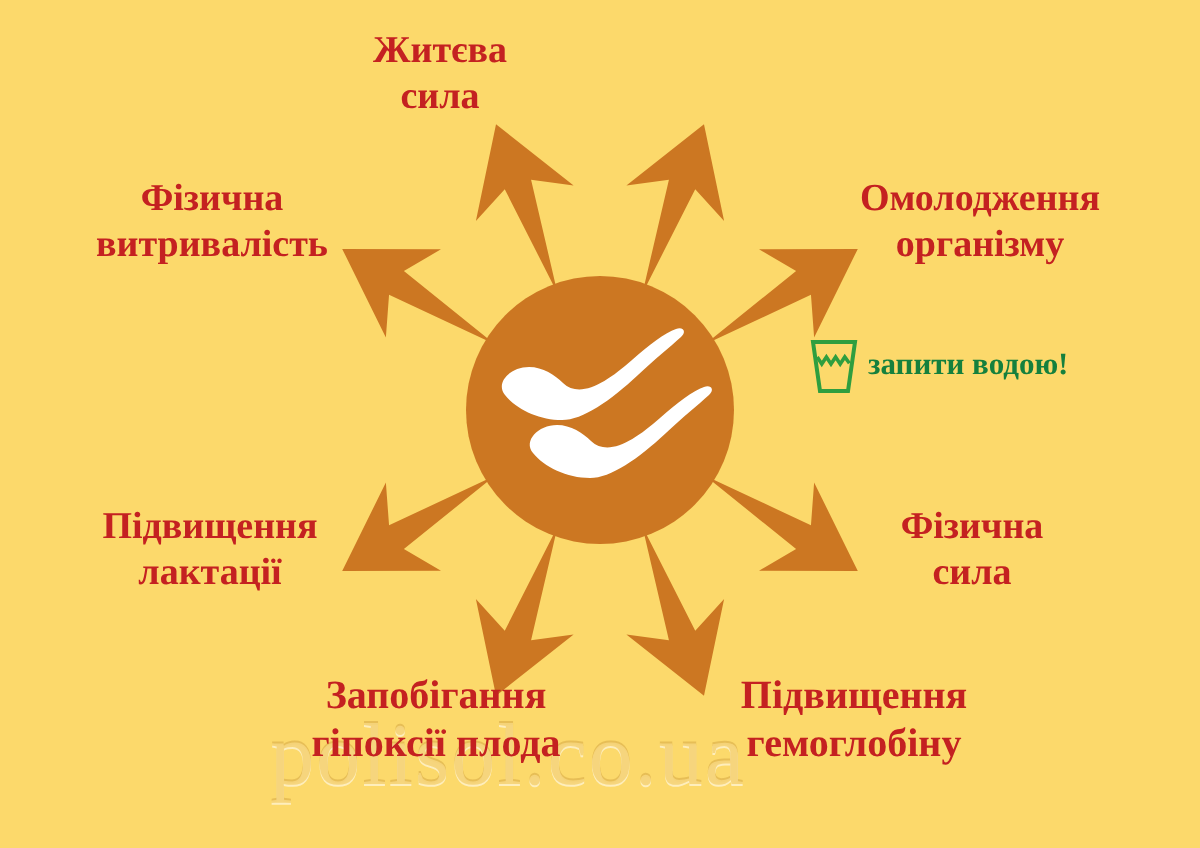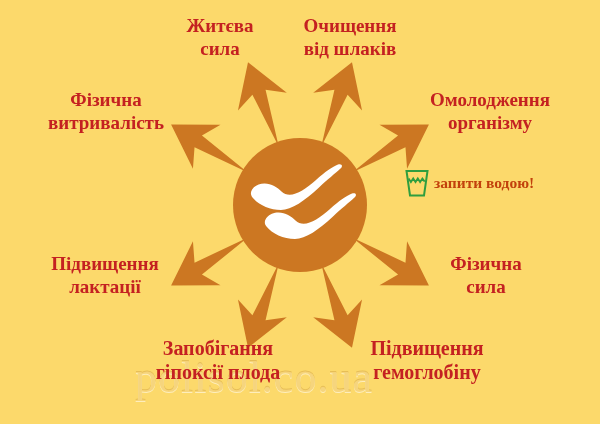--- a/index.html
+++ b/index.html
@@ -76,21 +76,21 @@
   .water-row {
     position: absolute;
     left: 404px;
     top: 168px;
     display: flex;
     align-items: center;
     gap: 4px;
     z-index: 4;
   }
   .water-text {
-    color: #c2410c;
+    color: #15803d;
     font-weight: bold;
     font-size: 15.5px;
     line-height: 1.2;
     white-space: nowrap;
   }
   .glass-icon { display: block; }
 
   
   #lbl-vital      { left: 164px; top: 14px;  width: 112px; }
   #lbl-cleanse    { left: 272px; top: 14px;  width: 156px; }
@@ -168,22 +168,20 @@
                C 122.5 54.2, 124.5 56.8, 121.5 59.5
                C 116 64.5, 108.5 70.5, 100 78.5
                C 86 91.5, 72.5 101, 62 101
                C 50.5 101, 39 95.5, 33.5 88.5 Z"></path>
     </g>
   </svg>
 
   <div class="label" id="lbl-vital">Житєва
 сила</div>
 
-  <div class="label" id="lbl-cleanse">Очищення
-від шлаків</div>
 
   <div class="label" id="lbl-endurance">Фізична
 витривалість</div>
 
   <div class="label" id="lbl-rejuv">Омолодження
 організму</div>
 
   <div class="label" id="lbl-lactation">Підвищення
 лактації</div>
 

